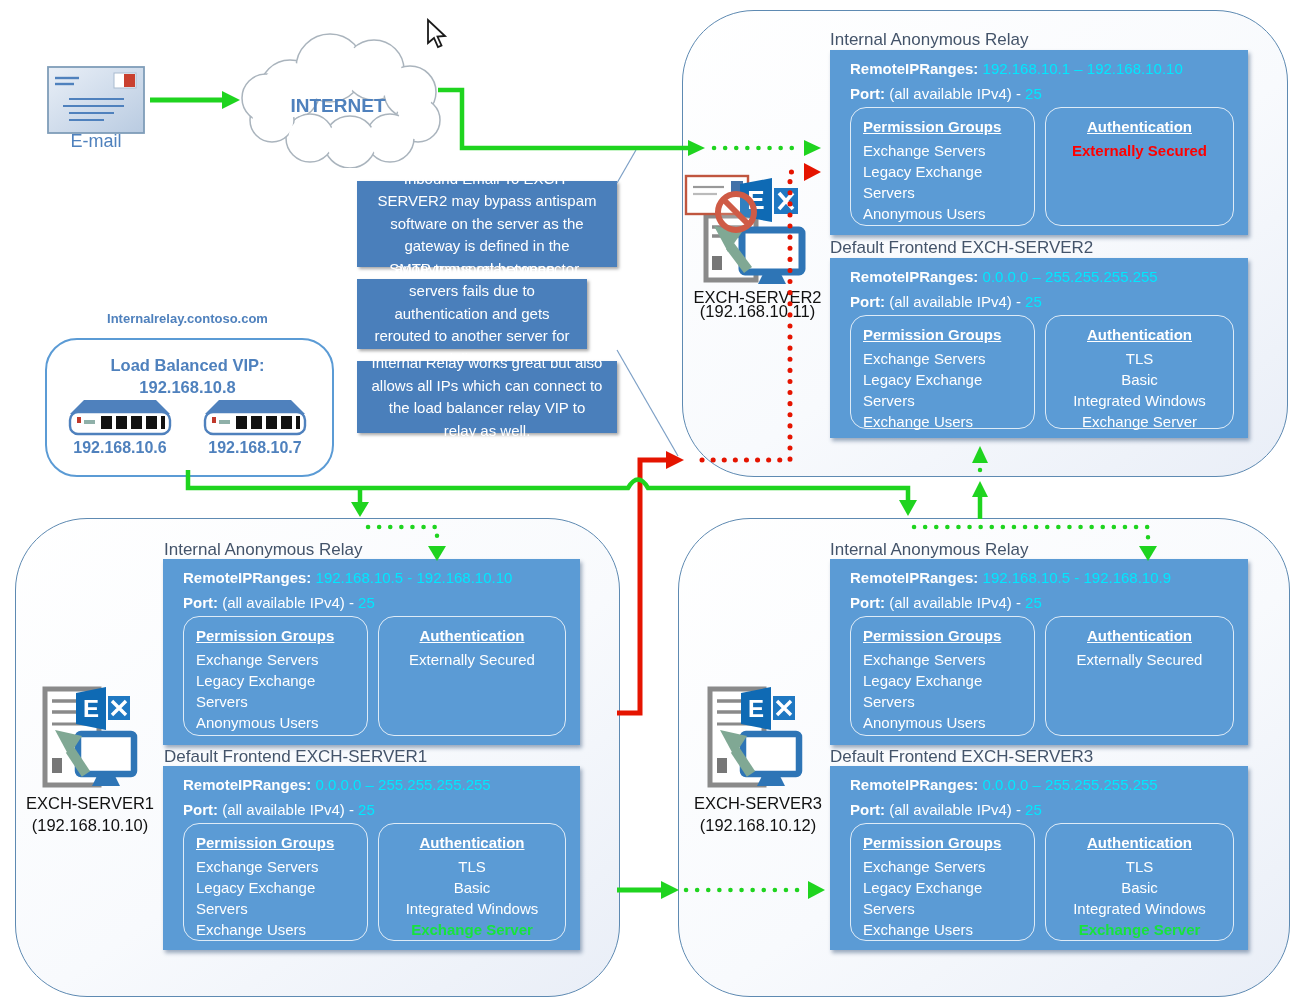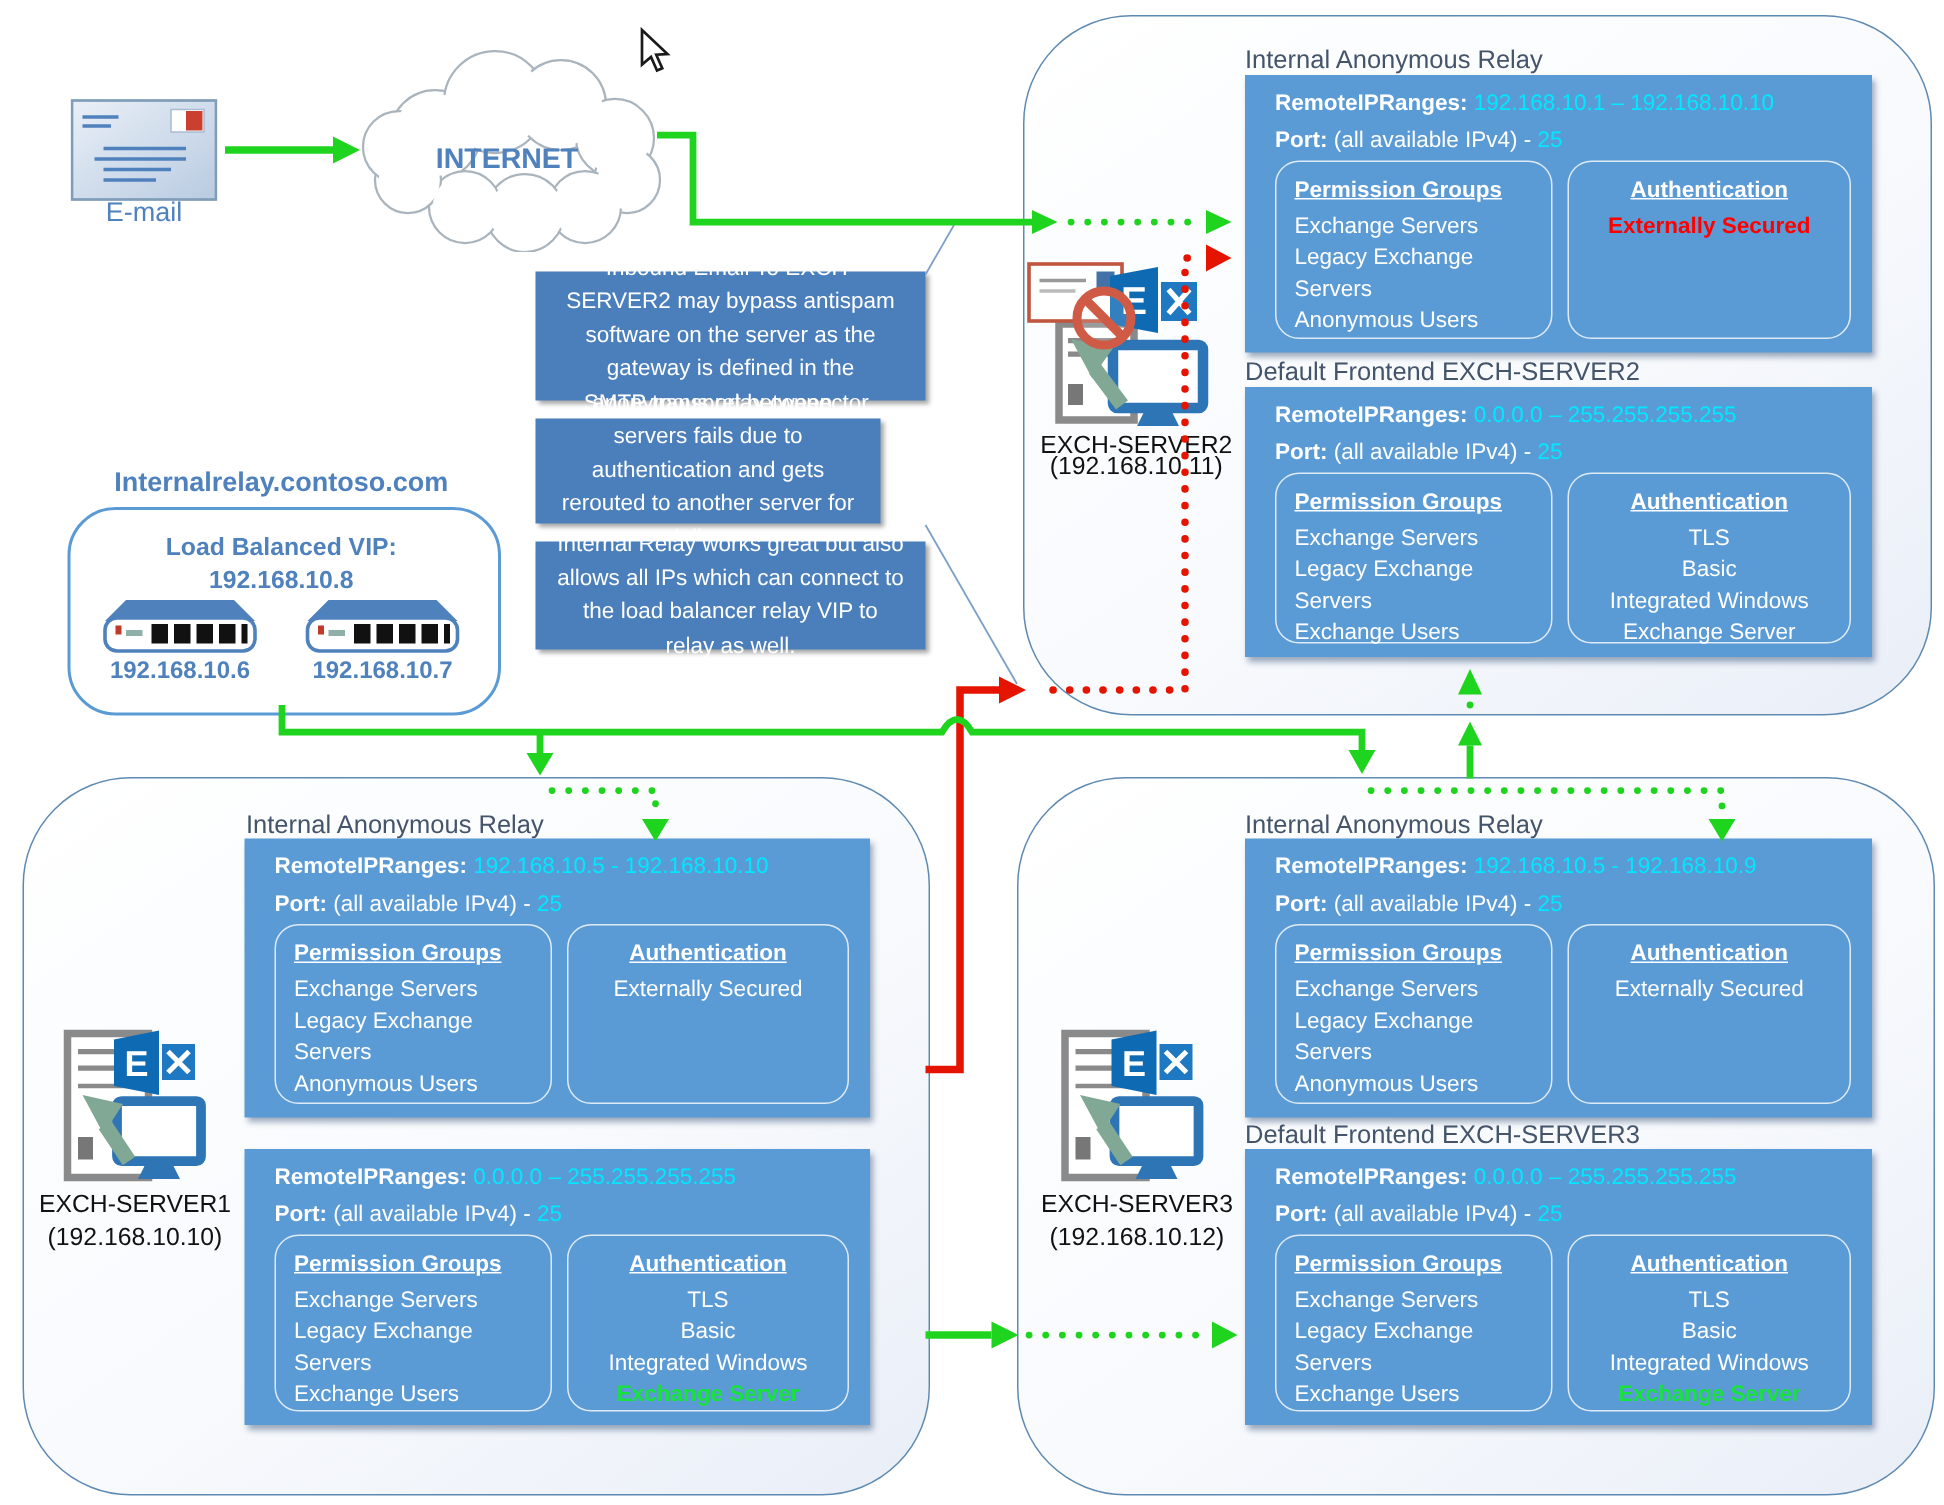--- a/index.html
+++ b/index.html
@@ -89,21 +89,21 @@
   </svg>
 
   <svg class="abs" style="left:425px;top:18px;" width="24" height="32" viewBox="0 0 24 32">
     <polygon points="3,2 3,25 9,20 13,29 16.5,27.5 12.5,18.5 20,18" fill="#ffffff" stroke="#1a1a1a" stroke-width="1.8"></polygon>
   </svg>
 
   <div class="abs note" style="left:357px;top:181px;width:260px;height:86px;">Inbound Email To EXCH-SERVER2 may bypass antispam software on the server as the gateway is defined in the anonymous relay connector</div>
   <div class="abs note" style="left:357px;top:279px;width:230px;height:70px;">SMTP transport between servers fails due to authentication and gets rerouted to another server for delivery.</div>
   <div class="abs note" style="left:357px;top:361px;width:260px;height:72px;">Internal Relay works great but also allows all IPs which can connect to the load balancer relay VIP to relay as well.</div>
 
-  <div class="abs bluebold" style="left:45px;top:311px;width:285px;font-size:18px;">Internalrelay.contoso.com</div>
+  <div class="abs bluebold" style="left:45px;top:311px;width:285px;font-size:13px;">Internalrelay.contoso.com</div>
   <div class="abs lb-box" style="left:45px;top:338px;width:285px;height:135px;"></div>
   <div class="abs bluebold" style="left:45px;top:356px;width:285px;font-size:16.5px;">Load Balanced VIP:</div>
   <div class="abs bluebold" style="left:45px;top:378px;width:285px;font-size:16.5px;">192.168.10.8</div>
 
   <svg class="abs" style="left:68px;top:398px;" width="104" height="38" viewBox="0 0 104 38">
     <polygon points="16,2 88,2 102,16 2,16" fill="#4f81bd"></polygon>
     <rect x="2" y="14" width="100" height="22" rx="8" fill="#ffffff" stroke="#4f81bd" stroke-width="2.4"></rect>
     <rect x="9" y="19" width="4" height="6" fill="#c0392b"></rect>
     <rect x="16" y="22" width="11" height="4" fill="#8fb0a9"></rect>
     <rect x="33" y="18" width="11" height="13" fill="#111111"></rect>
@@ -296,20 +296,21 @@
       </div>
       <div class="ibox auth">
         <div class="ihdr">Authentication</div>
         <div>
             <div class="pitem">Externally Secured</div>
           </div>
       </div>
     </div>
   </div>
 
+  <div class="abs ptitle" style="left:164px;top:747px;">Default Frontend EXCH-SERVER1</div>
   <div class="abs panel" style="left:163px;top:766px;width:417px;height:184px;">
     <div class="pline">
       <span class="plabel">RemoteIPRanges:</span>
       <span class="cyan">0.0.0.0 – 255.255.255.255</span>
     </div>
     <div class="pline">
       <span class="plabel">Port:</span>
       <span>(all available IPv4) -</span>
       <span class="cyan">25</span>
     </div>

